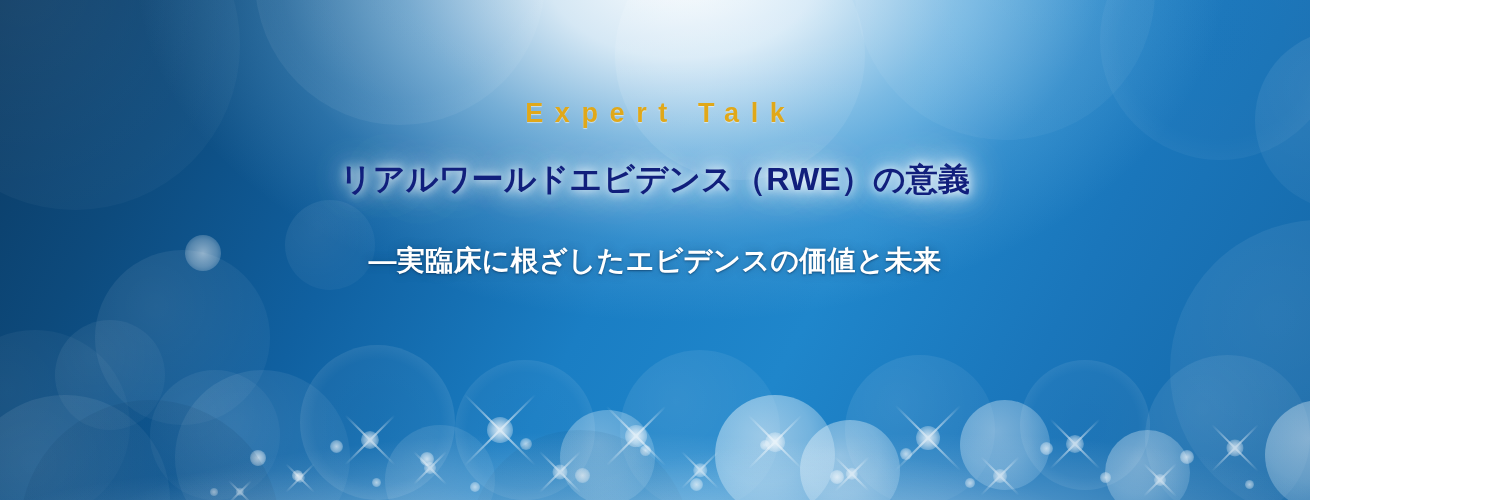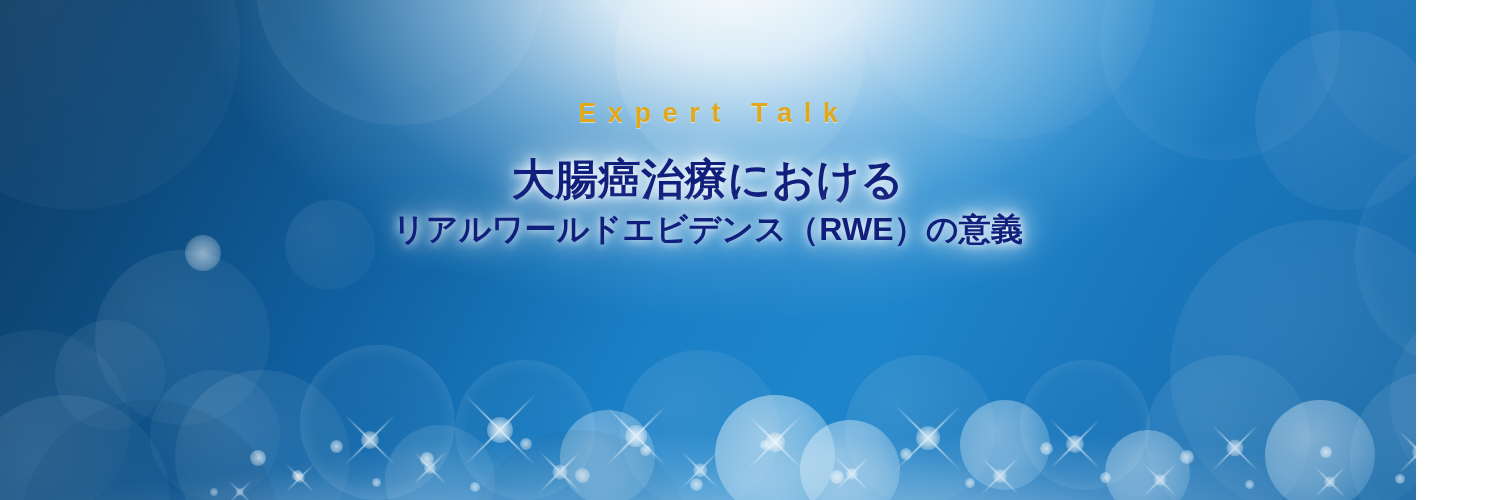--- a/index.html
+++ b/index.html
@@ -8,21 +8,21 @@
     padding: 0;
     background: #ffffff;
   }
   body {
     font-family: "Liberation Sans", "DejaVu Sans", sans-serif;
   }
 
   
   .banner {
     position: relative;
-    width: 1416px;
+    width: 1310px;
     height: 500px;
     overflow: hidden;
     
     background:
       radial-gradient(ellipse 620px 400px at 52% -6%,
           rgba(255,255,255,0.98) 0%,
           rgba(234,245,252,0.90) 22%,
           rgba(190,225,246,0.58) 45%,
           rgba(140,200,238,0.22) 68%,
           rgba(120,190,235,0.0) 88%),
@@ -305,19 +305,19 @@
     <div class="spark" style="left:240px; top:492px; width:32px;  height:32px;  opacity:.50;">
         <span class="core"></span>
       </div>
   </div>
 
   <div class="content">
 
     <div class="eyebrow">Expert Talk</div>
 
     <h1 class="headline">
-      <span class="line1">大腸癌治療における</span>
       <span class="line2">リアルワールドエビデンス（RWE）の意義</span>
     </h1>
 
+    <div class="subhead">—実臨床に根ざしたエビデンスの価値と未来</div>
   </div>
 
 </div>
 
 </body></html>

